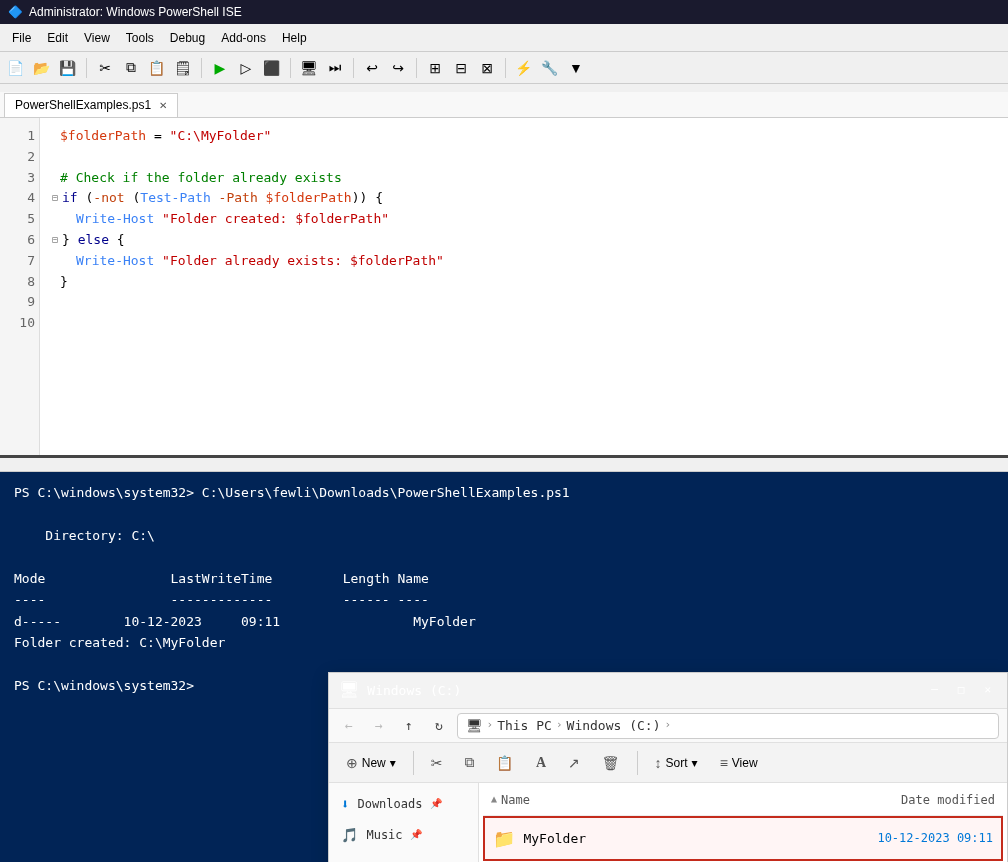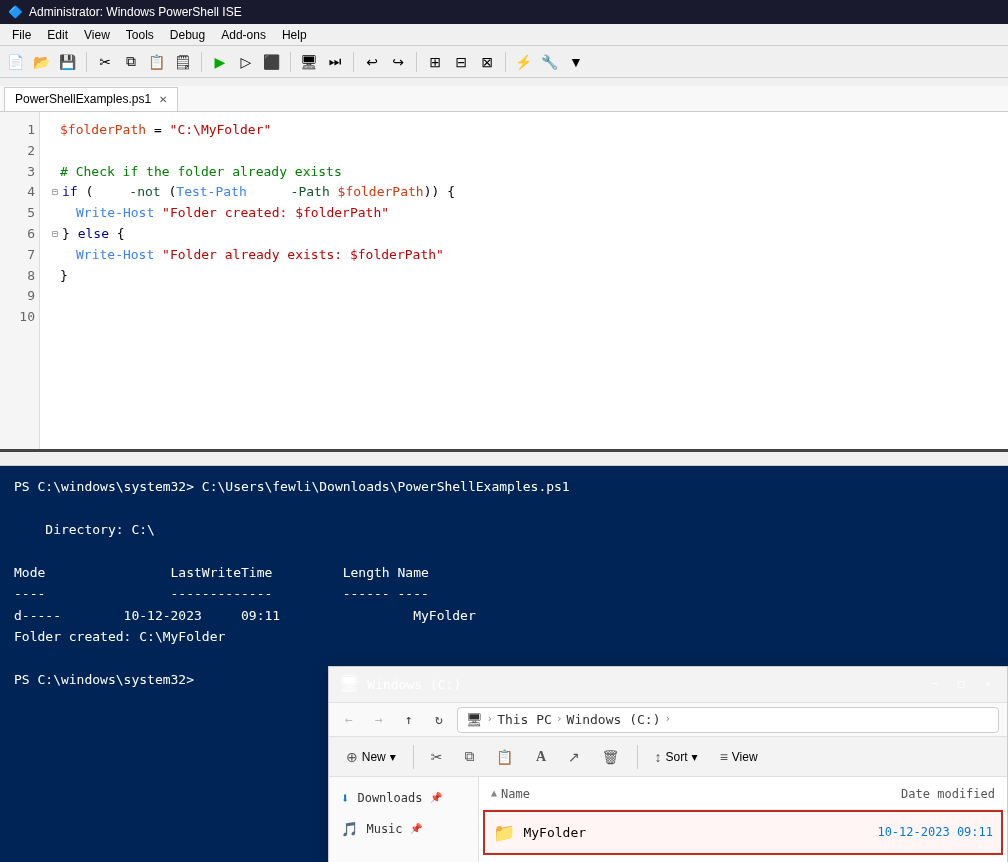--- a/index.html
+++ b/index.html
@@ -16,21 +16,21 @@
       gap: 6px;
       height: 24px;
     }
 
     
     .menu-bar {
       background: #f0f0f0;
       border-bottom: 1px solid #ccc;
       display: flex;
       align-items: center;
-      height: 22px;
+      height: 28px;
       padding: 0 4px;
     }
     .menu-item {
       font-size: 12px;
       padding: 2px 8px;
       cursor: pointer;
       color: #000;
     }
 
     
@@ -107,21 +107,21 @@
     }
     .code-line { display: flex; align-items: flex-start; }
     .fold-btn { color: #888; font-size: 10px; margin-right: 4px; cursor: pointer; margin-top: 2px; }
 
     
     .c-var { color: #d4380d; }
     .c-str { color: #c00000; }
     .c-kw { color: #00008b; }
     .c-cmd { color: #3b82f6; }
     .c-comment { color: #008000; }
-    .c-param { color: #14532d; margin-left: 36px; }
+    .c-param { color: #c2410c; }
 
     
     .terminal {
       background: #012456;
       color: #fff;
       font-family: 'Consolas', monospace;
       font-size: 13px;
       line-height: 1.65;
       padding: 10px 14px;
       height: 470px;

